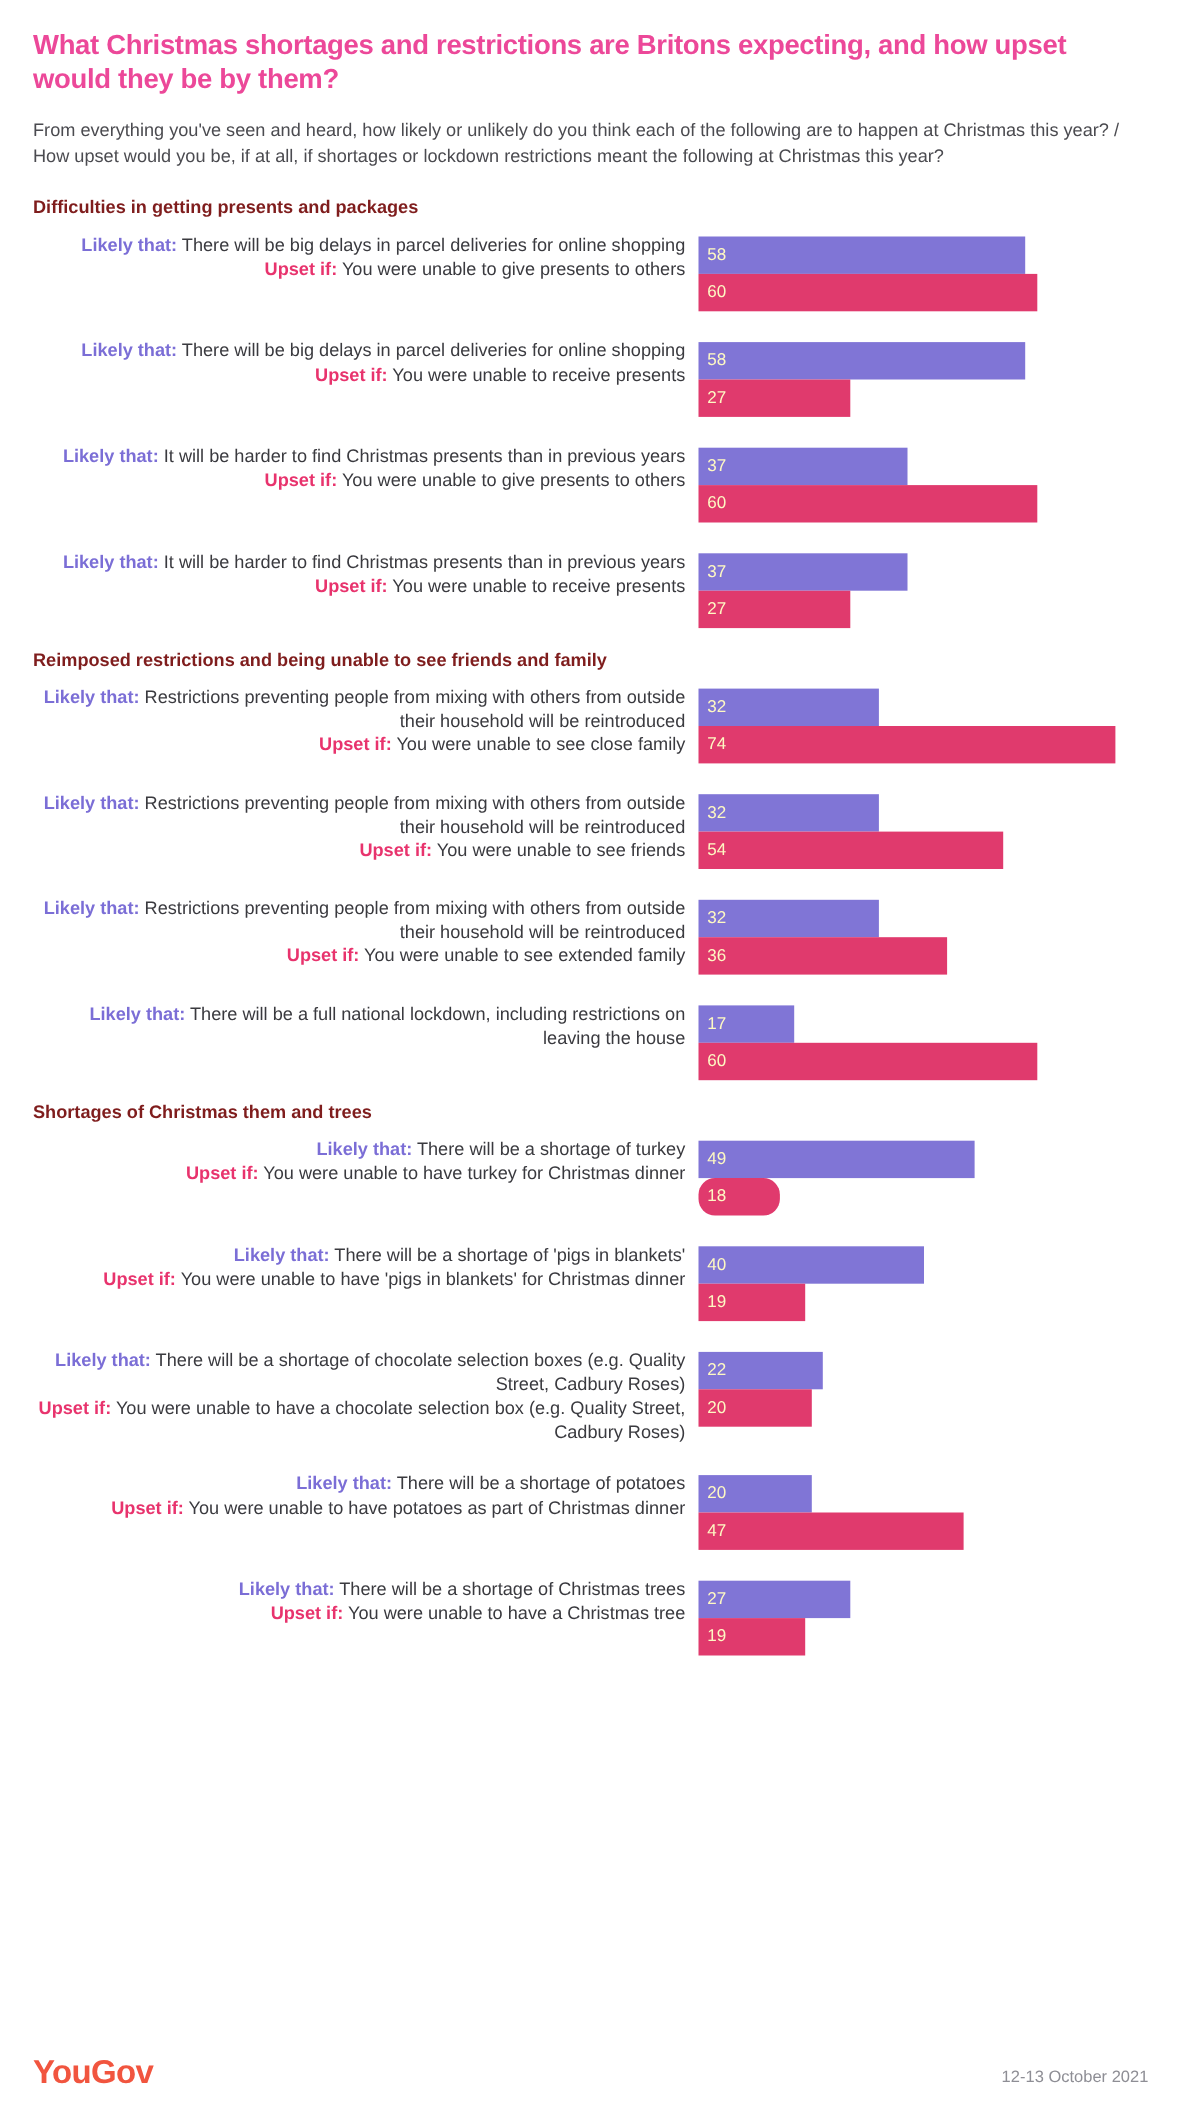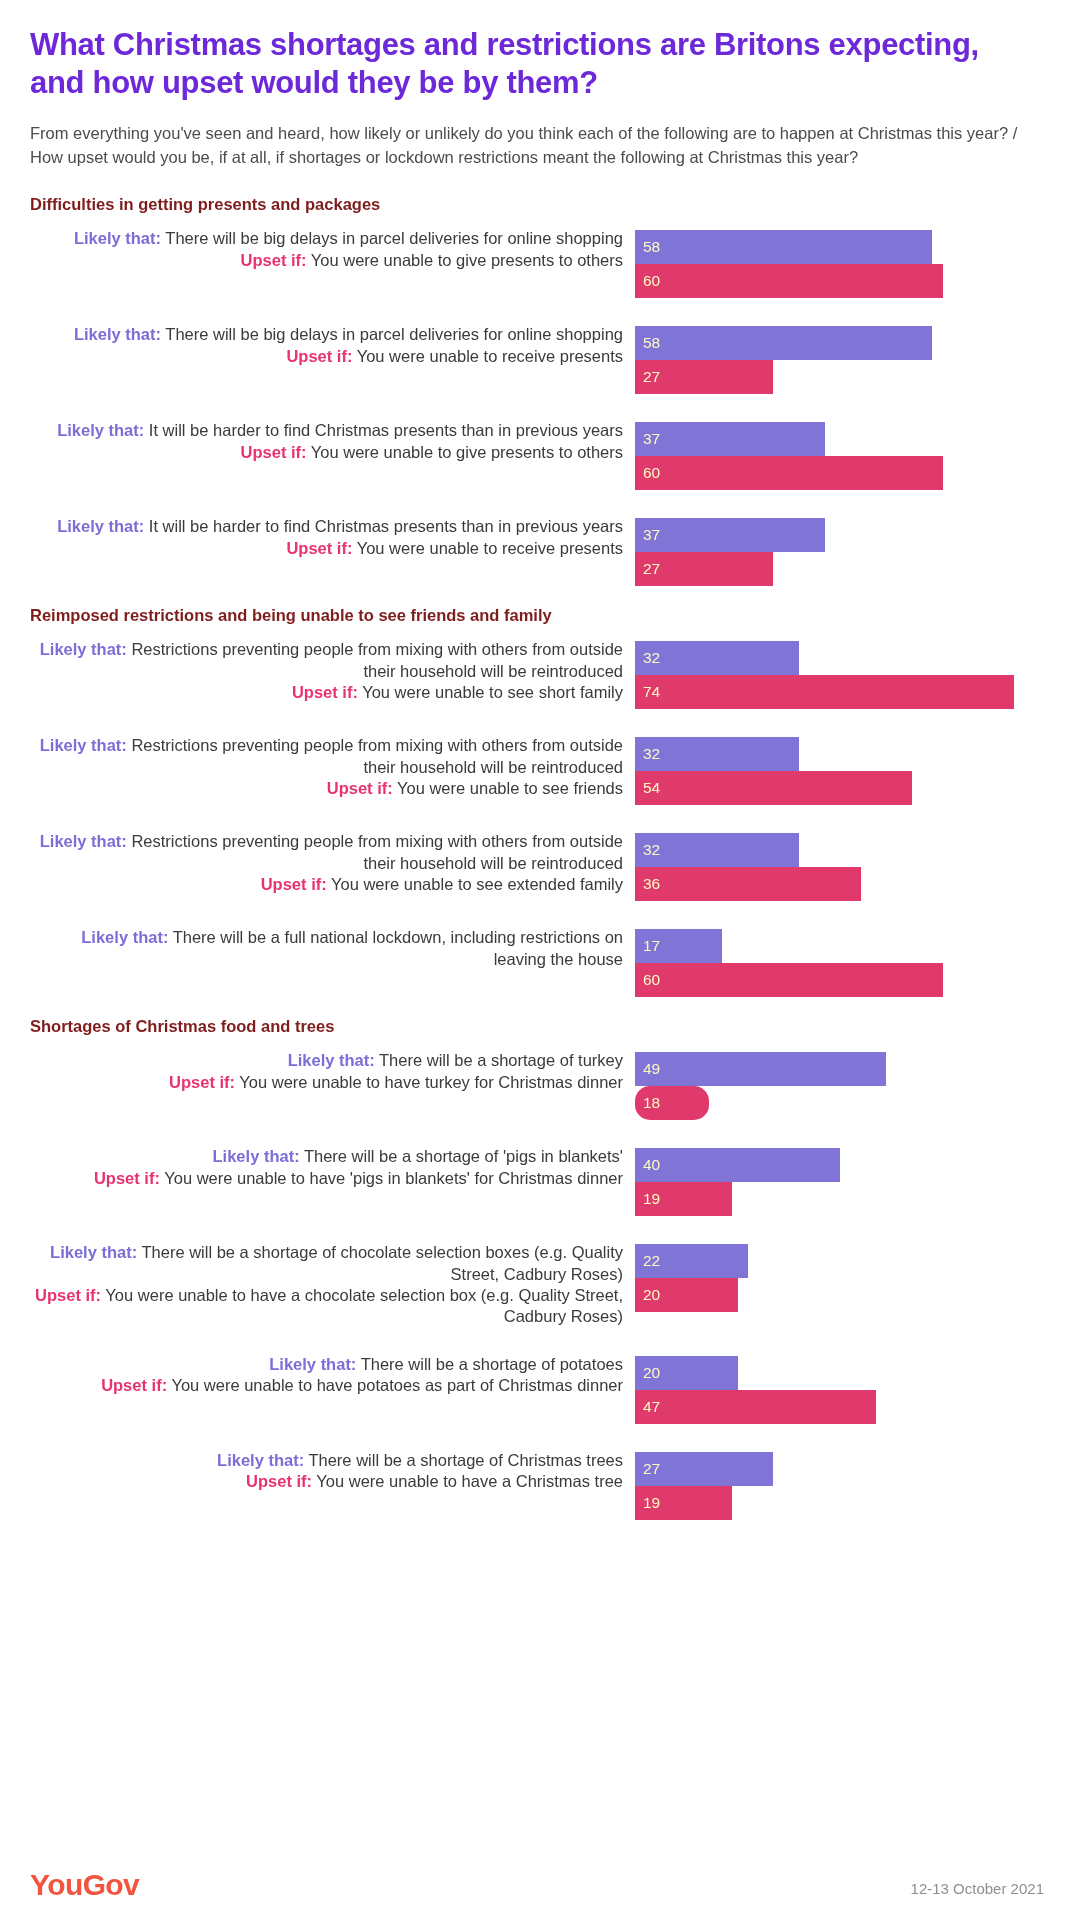--- a/index.html
+++ b/index.html
@@ -12,25 +12,25 @@
     overflow: hidden;
   }
   .page {
     width: 1074px;
     height: 1920px;
     position: relative;
     padding: 26px 30px 0 30px;
   }
   
   .title {
-    font-size: 31px;
+    font-size: 25px;
     font-weight: bold;
     line-height: 1.23;
     letter-spacing: -0.3px;
-    color: #6d28d9;
+    color: #ec4899;
     margin-bottom: 20px;
     max-width: 1000px;
   }
   .subtitle {
     font-size: 16.5px;
     line-height: 1.42;
     color: #4b4b50;
     max-width: 1010px;
     margin-bottom: 26px;
   }
@@ -183,21 +183,21 @@
               <span class="val">27</span>
             </div>
           </div>
         </div>
       </div>
       <div class="section">
         <div class="section-header">Reimposed restrictions and being unable to see friends and family</div>
         <div class="row">
           <div class="row-labels">
             <span class="lbl likely"><span class="key">Likely that:</span><span> Restrictions preventing people from mixing with others from outside their household will be reintroduced</span></span>
-            <span class="lbl upset"><span class="key">Upset if:</span><span> You were unable to see short family</span></span>
+            <span class="lbl upset"><span class="key">Upset if:</span><span> You were unable to see close family</span></span>
           </div>
           <div class="row-bars">
             <div class="bar likely" style="width: 164px;">
               <span class="val">32</span>
             </div>
             <div class="bar upset" style="width: 379.25px;">
               <span class="val">74</span>
             </div>
           </div>
         </div>
@@ -237,21 +237,21 @@
             <div class="bar likely" style="width: 87.125px;">
               <span class="val">17</span>
             </div>
             <div class="bar upset" style="width: 307.5px;">
               <span class="val">60</span>
             </div>
           </div>
         </div>
       </div>
       <div class="section">
-        <div class="section-header">Shortages of Christmas food and trees</div>
+        <div class="section-header">Shortages of Christmas them and trees</div>
         <div class="row">
           <div class="row-labels">
             <span class="lbl likely"><span class="key">Likely that:</span><span> There will be a shortage of turkey</span></span>
             <span class="lbl upset"><span class="key">Upset if:</span><span> You were unable to have turkey for Christmas dinner</span></span>
           </div>
           <div class="row-bars">
             <div class="bar likely" style="width: 251.125px;">
               <span class="val">49</span>
             </div>
             <div class="bar upset" style="width: 74px; border-radius: 15px;">

